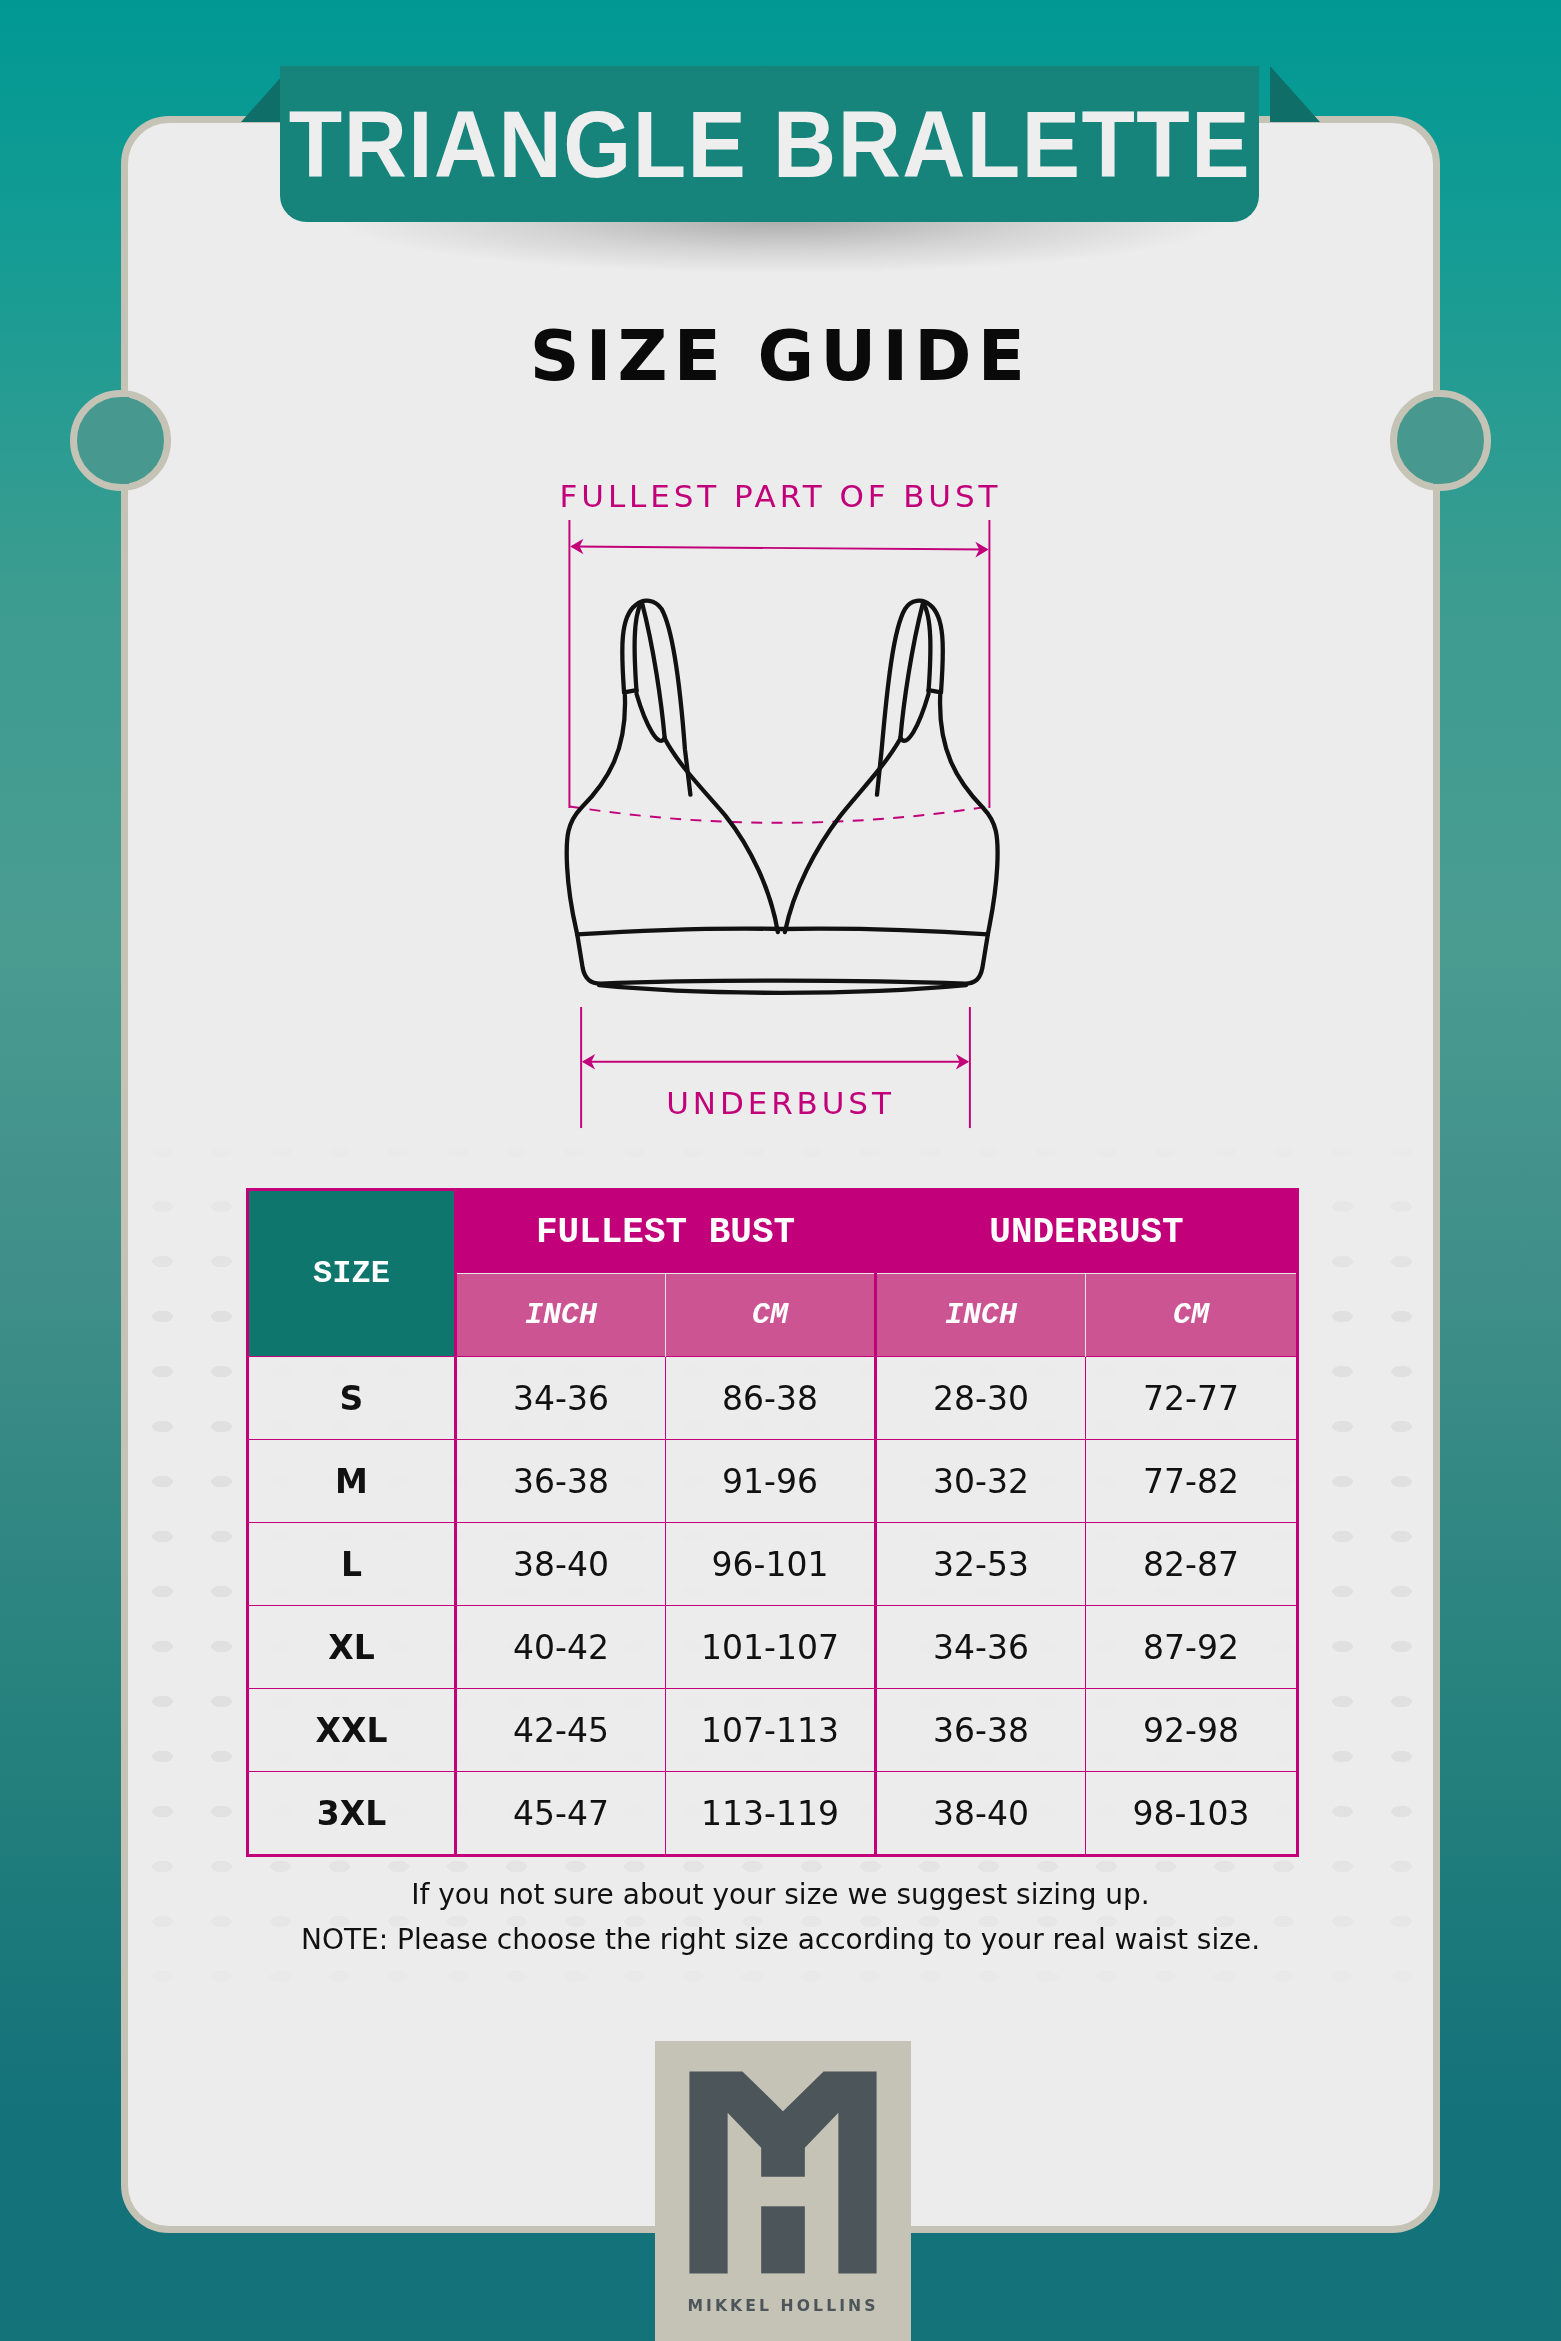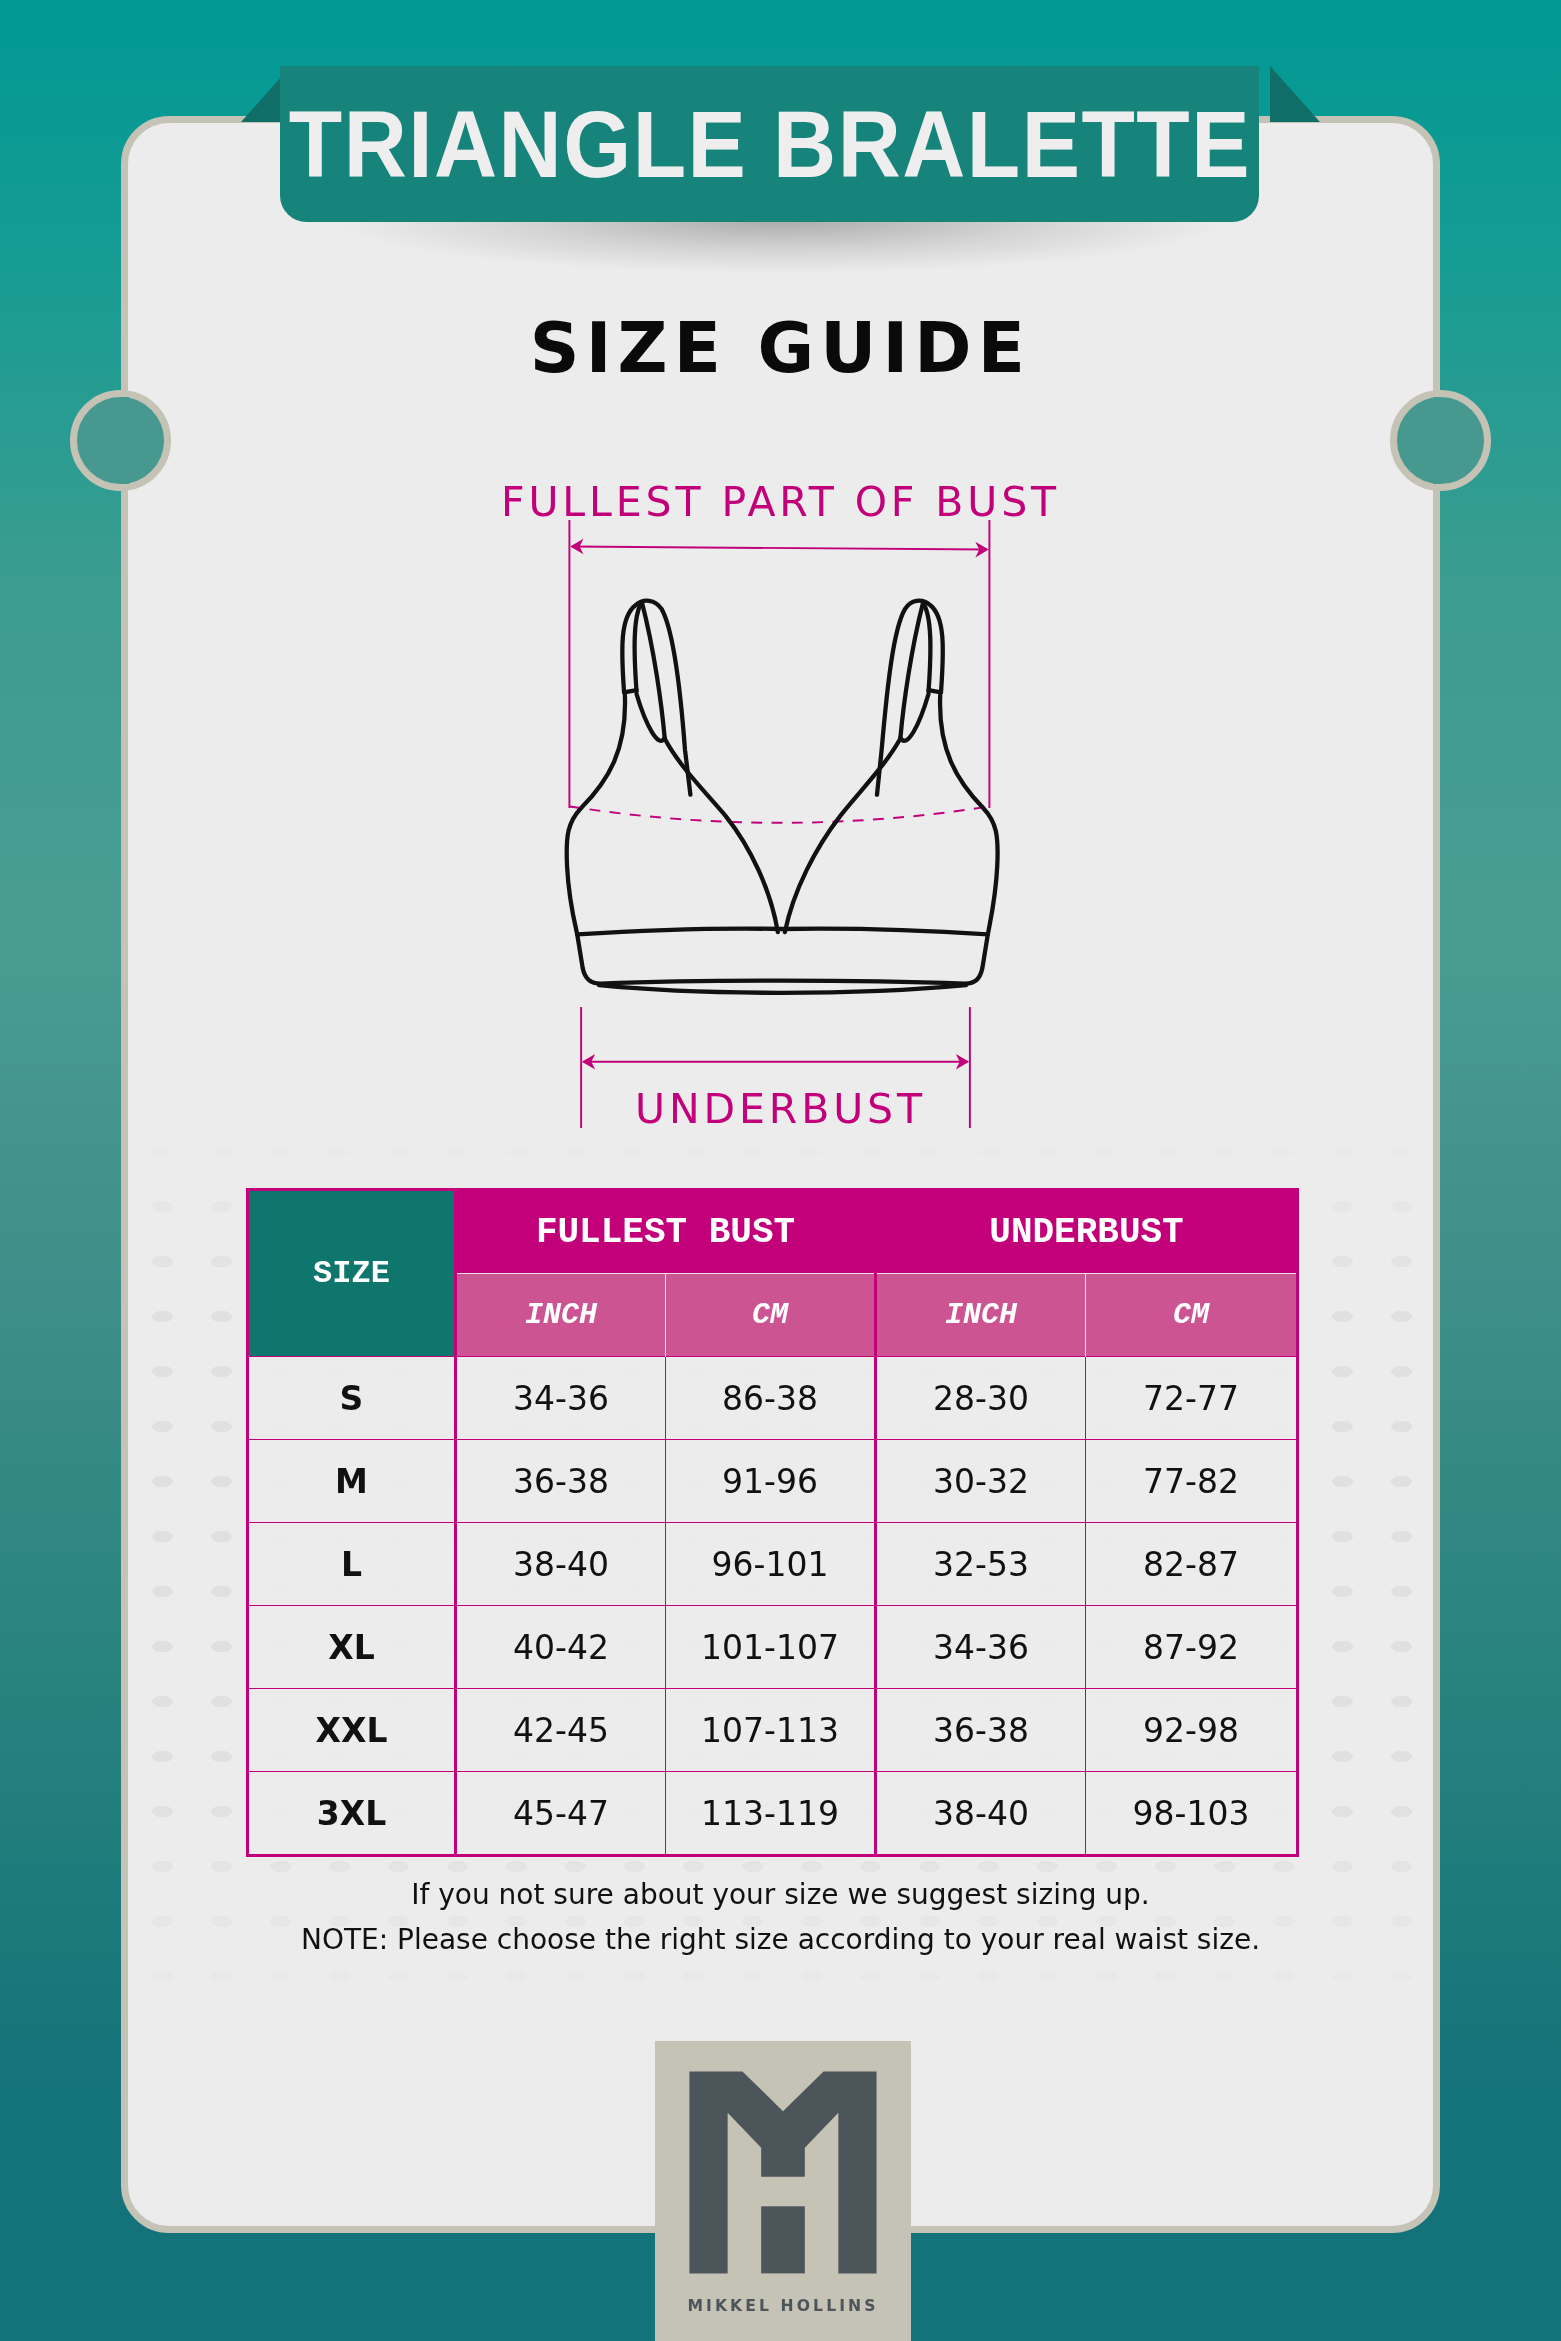--- a/index.html
+++ b/index.html
@@ -30,26 +30,26 @@
   .banner {
     position:absolute; left:280px; top:66px; width:979px; height:156px;
     background:#17847c; border-radius:0 0 26.5px 26.5px;
     display:flex; align-items:center; justify-content:center;
   }
   .banner-title {
     color:#eeeeee; font-family:"Liberation Sans", sans-serif; font-weight:bold;
     font-size:95px; letter-spacing:1.6px; transform:scaleX(0.92); white-space:nowrap;
   }
   .heading {
-    position:absolute; left:0; width:1561px; top:308px; text-align:center;
+    position:absolute; left:0; width:1561px; top:316px; text-align:center;
     font-family:"DejaVu Sans", sans-serif; font-weight:bold; font-size:69px; letter-spacing:6.2px; color:#0a0a0a;
   }
   .magenta-label {
     position:absolute; left:0; width:1561px; text-align:center; color:#c2007a;
-    font-family:"DejaVu Sans", sans-serif; font-size:41px; letter-spacing:3.9px;
+    font-family:"DejaVu Sans", sans-serif; font-size:31px; letter-spacing:3.9px;
   }
   svg.diagram { position:absolute; left:546px; top:515px; }
 
   .dots {
     position:absolute; left:133px; top:1124px; width:1296px; height:906px;
     background-image: radial-gradient(ellipse 17px 9.4px at center, rgba(200,200,200,0.45) 60%, transparent 62%);
     background-size: 59px 55px;
     -webkit-mask-image: linear-gradient(180deg, transparent 0%, #000 20%, #000 75%, transparent 100%);
     mask-image: linear-gradient(180deg, transparent 0%, #000 20%, #000 75%, transparent 100%);
     opacity:0.7;

